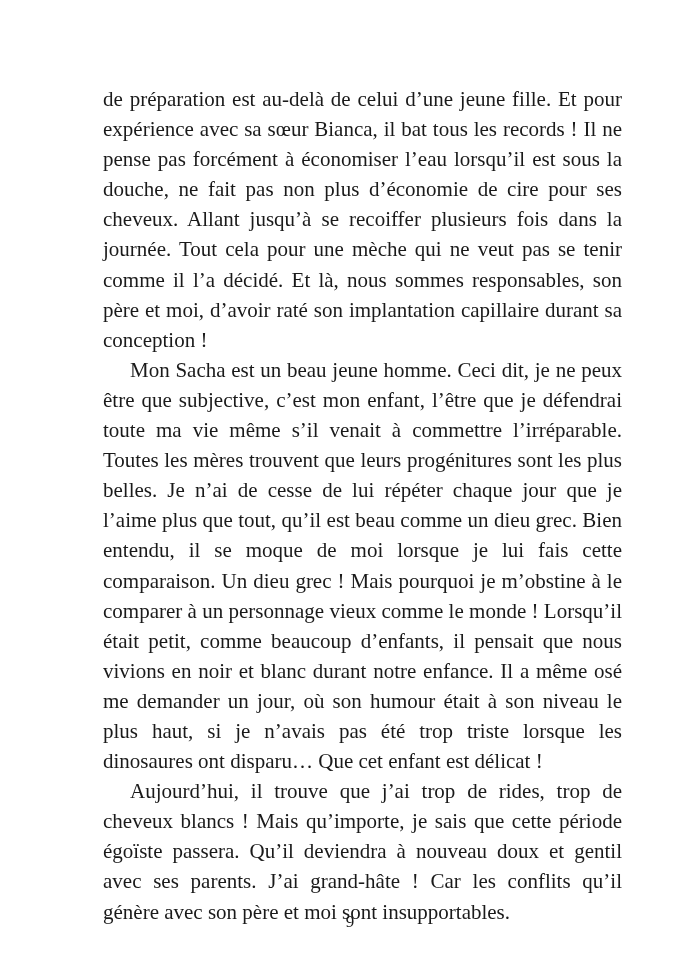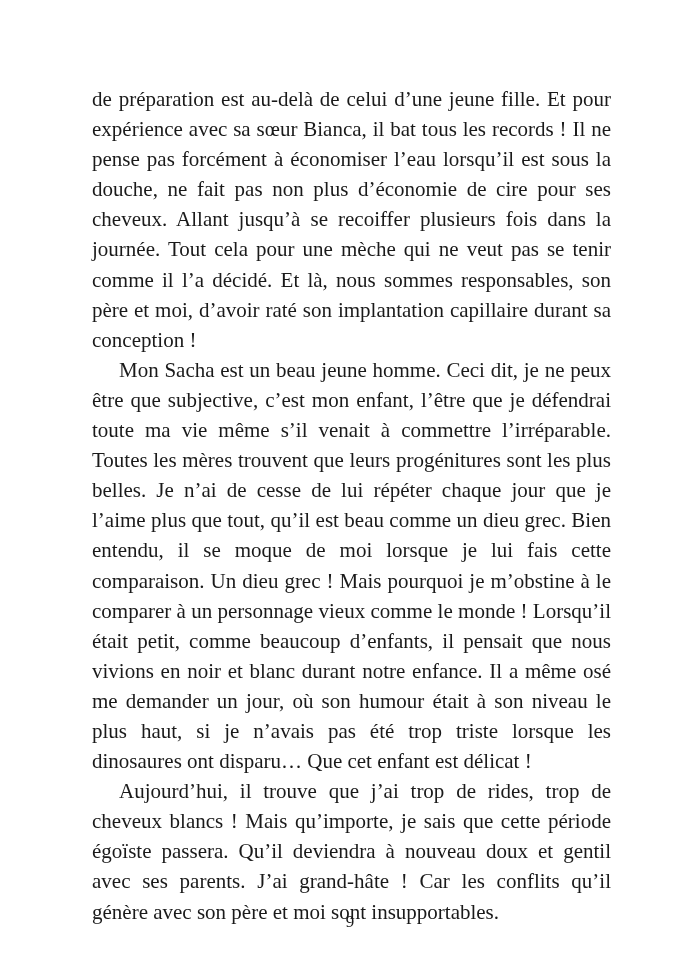--- a/index.html
+++ b/index.html
@@ -1,18 +1,18 @@
 <!DOCTYPE html>
 <html><head>
 <meta charset="utf-8">
 <style>
   html, body { margin: 0; padding: 0; background: #ffffff; }
   body { width: 700px; height: 980px; position: relative; overflow: hidden; }
   .page {
-    position: absolute; left: 92px; top: 84px; width: 519px;
+    position: absolute; left: 103px; top: 84px; width: 519px;
     font-family: "Liberation Serif", "DejaVu Serif", serif;
     font-size: 21px; line-height: 30.1px; color: #1a1a1a;
     text-align: justify;
   }
   .page p { margin: 0; }
   .page p.indent { text-indent: 27px; }
   .folio {
     position: absolute; left: 0; width: 700px; top: 912px;
     text-align: center;
     font-family: "Liberation Serif", "DejaVu Serif", serif;

